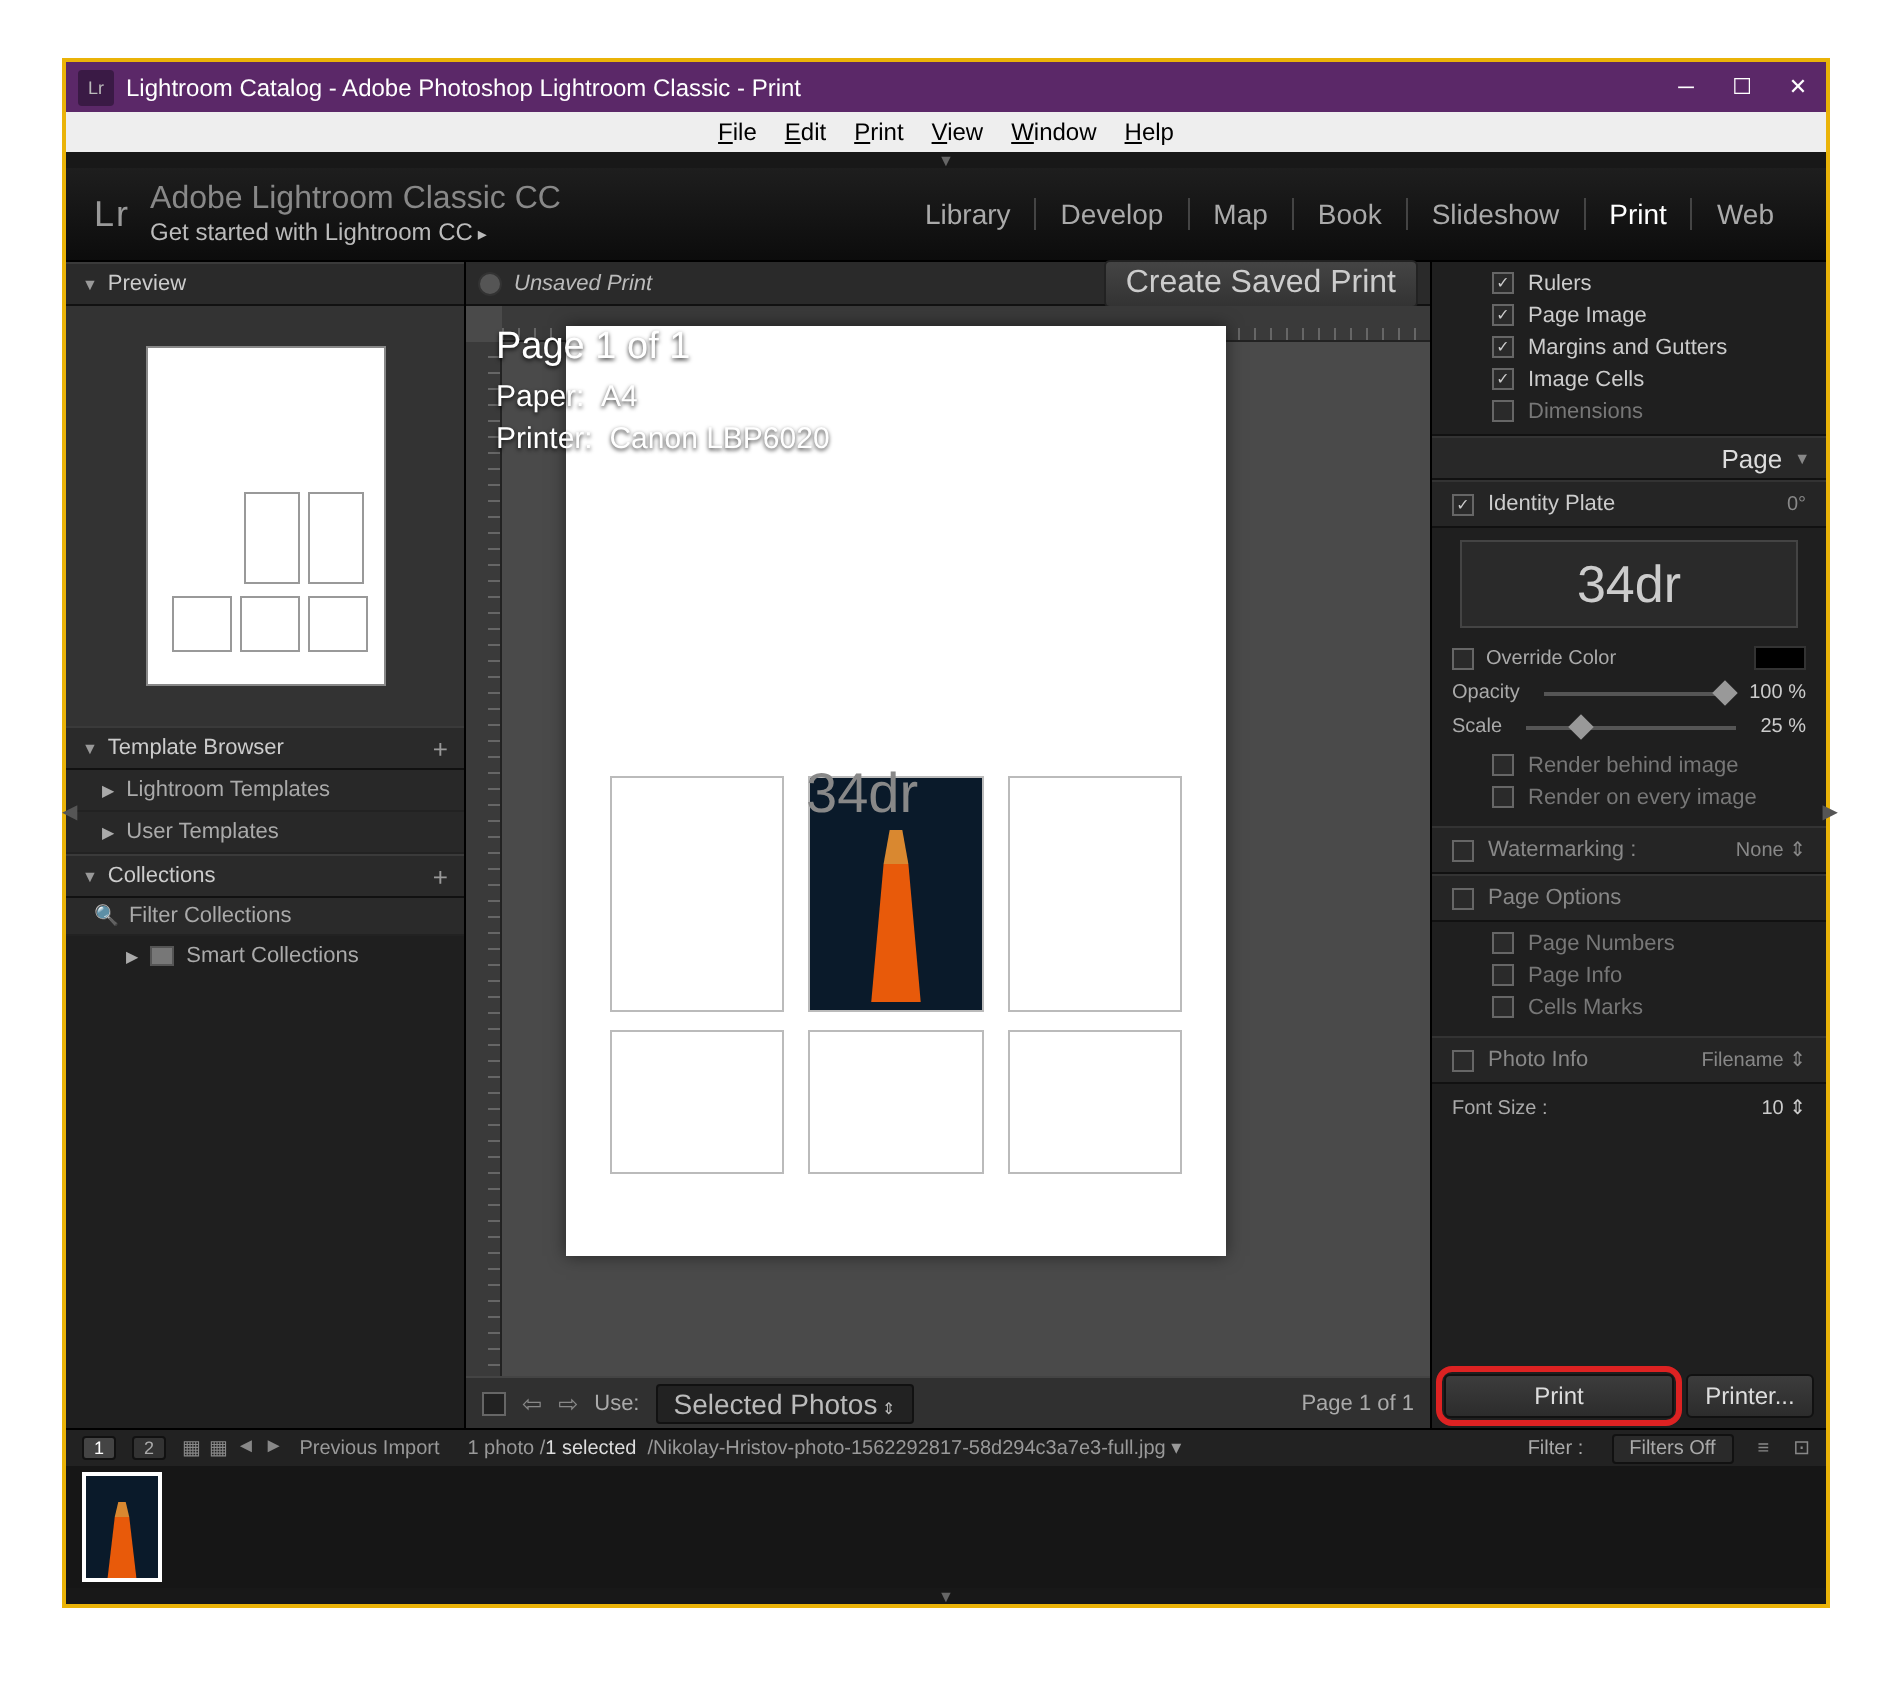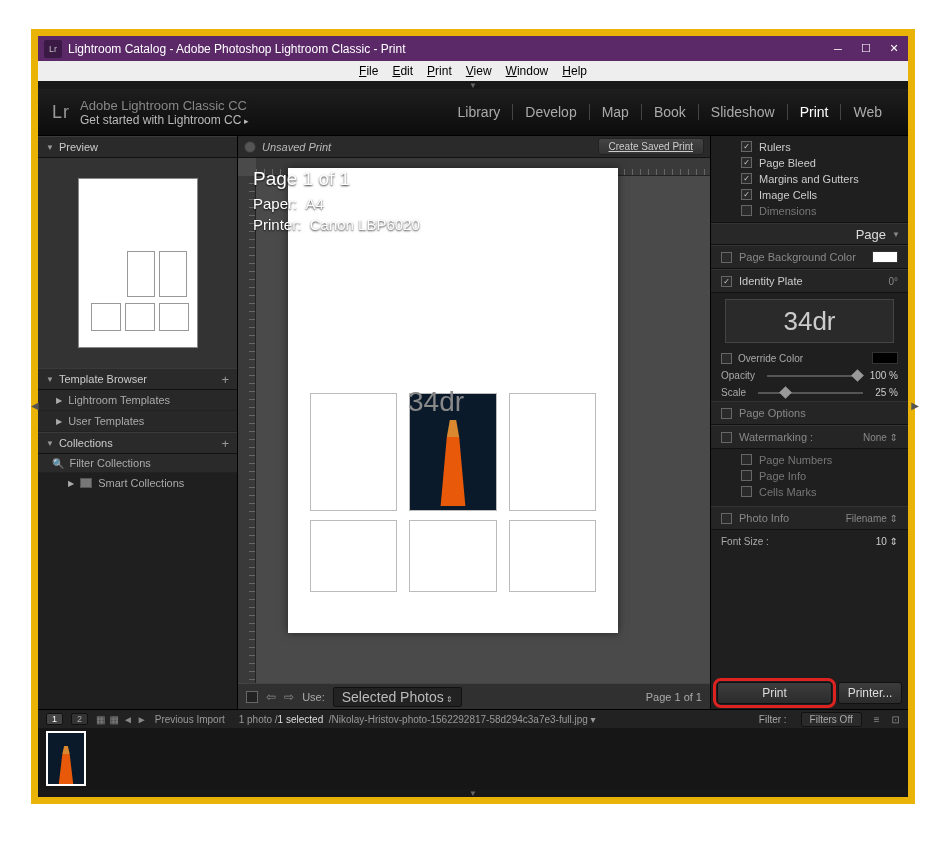--- a/index.html
+++ b/index.html
@@ -1,28 +1,28 @@
 <!DOCTYPE html>
 <html><head>
 <meta charset="utf-8">
 <style>
 * { margin:0; padding:0; box-sizing:border-box; font-family:"Segoe UI",Arial,sans-serif; }
 body { background:#fff; width:950px; height:843px; overflow:hidden; position:relative; }
-.window { position:absolute; left:31px; top:29px; width:884px; height:775px; background:#1a1a1a; border:7px solid #eab308; }
+.window { position:absolute; left:31px; top:29px; width:884px; height:775px; background:#1a1a1a; border:2px solid #eab308; }
 .titlebar { height:25px; background:#5b2868; display:flex; align-items:center; color:#fff; font-size:12px; }
 .titlebar .icon { width:18px; height:18px; margin:0 6px; background:#3a1a45; display:flex; align-items:center; justify-content:center; font-size:9px; color:#bbb; border-radius:2px; }
 .titlebar .ttl { flex:1; }
 .tbtn { width:28px; height:25px; display:flex; align-items:center; justify-content:center; color:#fff; font-size:11px; }
 .menubar { height:20px; background:#eee; display:flex; align-items:center; padding:0 6px; font-size:12px; color:#000; gap:2px;justify-content:center; }
 .menubar span { padding:1px 6px; }
 .menubar span u { text-decoration:underline; }
 .app { height:calc(100% - 45px); display:flex; flex-direction:column; background:#1a1a1a; }
 .header { height:47px; background:linear-gradient(#1e1e1e,#0c0c0c); display:flex; align-items:center; padding:0 14px; border-bottom:1px solid #000; }
 .lrbadge { font-size:18px; color:#999; font-weight:300; letter-spacing:1px; margin-right:10px; }
-.hdrtxt .l1 { font-size:13px; color:#888; }
+.hdrtxt .l1 { font-size:16px; color:#888; }
 .hdrtxt .l2 { font-size:12px; color:#bbb; }
 .hdrtxt .l2::after { content:" ▸"; font-size:9px; }
 .modules { margin-left:auto; display:flex; align-items:center; gap:0; font-size:14px; color:#ccc; }
 .modules .m { padding:0 12px; color:#aaa; }
 .modules .m.act { color:#fff; font-weight:500; }
 .modules .sep { width:1px; height:16px; background:#444; }
 .main { flex:1; display:flex; min-height:0; }
 .left { width:200px; background:#1f1f1f; display:flex; flex-direction:column; border-right:1px solid #000; }
 .panelhdr { height:22px; background:#2a2a2a; border-top:1px solid #3a3a3a; border-bottom:1px solid #111; display:flex; align-items:center; padding:0 8px; font-size:11px; color:#ccc; }
 .panelhdr .tri { font-size:8px; margin-right:5px; color:#999; }
@@ -36,21 +36,21 @@
 .filterbox .mag { font-size:10px; margin-right:5px; }
 .smartcoll { font-size:11px; color:#aaa; padding:4px 8px 4px 30px; display:flex; align-items:center; gap:6px; }
 .smartcoll .t2 { font-size:8px; }
 .smartcoll .gb { width:12px; height:10px; background:#777; border:1px solid #555; }
 .left .spacer { flex:1; }
 .psbtn { margin:4px 6px 6px; height:22px; background:linear-gradient(#3a3a3a,#2a2a2a); border:1px solid #111; border-radius:3px; color:#ccc; font-size:12px; display:flex; align-items:center; justify-content:center; }
 .center { flex:1; display:flex; flex-direction:column; background:#84cc16; min-width:0; }
 .ctop { height:22px; background:#2a2a2a; display:flex; align-items:center; padding:0 6px; border-bottom:1px solid #111; }
 .ctop .disc { width:12px; height:12px; border-radius:50%; background:#555; border:1px solid #333; margin-right:6px; }
 .ctop .uns { font-size:11px; color:#bbb; font-style:italic; }
-.ctop .csb { margin-left:auto; background:linear-gradient(#444,#333); border:1px solid #222; border-radius:3px; padding:2px 10px; font-size:10px; color:#ccc;text-decoration:underline; }
+.ctop .csb { margin-left:auto; background:linear-gradient(#444,#333); border:1px solid #222; border-radius:3px; padding:2px 10px; font-size:16px; color:#ccc; }
 .canvas { flex:1; background:#4a4a4a; position:relative; overflow:hidden; }
 .ruler-h { position:absolute; top:0; left:18px; right:0; height:18px; background:#3a3a3a; border-bottom:1px solid #222; background-image:repeating-linear-gradient(90deg,#666 0,#666 1px,transparent 1px,transparent 8px); background-position:0 11px; background-size:8px 7px; background-repeat:repeat-x; }
 .ruler-v { position:absolute; top:18px; left:0; bottom:0; width:18px; background:#3a3a3a; border-right:1px solid #222; background-image:repeating-linear-gradient(0deg,#666 0,#666 1px,transparent 1px,transparent 8px); background-position:11px 0; background-size:7px 8px; background-repeat:repeat-y; }
 .page { position:absolute; left:50px; top:10px; width:330px; height:465px; background:#fff; box-shadow:0 0 8px rgba(0,0,0,.5); }
 .pgrid { position:absolute; inset:30px 22px 40px 22px; }
 .prow { position:absolute; left:0; right:0; display:flex; gap:12px; }
 .pcell { flex:1; border:1px solid #bbb; }
 .prow.r1 { top:0; height:140px; } .prow.r1 .pcell { border:none; }
 .prow.r2 { top:195px; height:118px; }
 .prow.r3 { top:322px; height:72px; }
@@ -243,43 +243,38 @@
       </div>
 
       <div class="right">
         <div class="rsection" style="padding:3px 0">
           <div class="chkrow">
               <div class="chk on"></div>
               <span>Rulers</span>
             </div>
           <div class="chkrow">
               <div class="chk on"></div>
-              <span>Page Bleed</span>
+              <span>Page Image</span>
             </div>
           <div class="chkrow">
               <div class="chk on"></div>
               <span>Margins and Gutters</span>
             </div>
           <div class="chkrow">
               <div class="chk on"></div>
               <span>Image Cells</span>
             </div>
           <div class="chkrow dim">
               <div class="chk"></div>
               <span>Dimensions</span>
             </div>
         </div>
         <div class="rpanelttl">
             <span>Page</span>
             <span class="tri2">▼</span>
-          </div>
-        <div class="rsubhdr dim">
-            <div class="chk"></div>
-            <span>Page Background Color</span>
-            <div class="swatch"></div>
           </div>
         <div class="rsubhdr">
             <div class="chk on"></div>
             <span>Identity Plate</span>
             <span class="rv">0°</span>
           </div>
         <div class="idbox">34dr</div>
         <div class="rrow">
             <div class="chk"></div>
             <span class="lab">Override Color</span>
@@ -292,28 +287,38 @@
             </div>
             <span class="val"><span>100</span> <span>%</span></span>
           </div>
         <div class="rrow">
             <span class="lab">Scale</span>
             <div class="slider">
               <div class="kn" style="left:22%"></div>
             </div>
             <span class="val"><span>25</span> <span>%</span></span>
           </div>
-        <div class="rsubhdr dim">
-            <div class="chk"></div>
-            <span>Page Options</span>
-          </div>
+        <div style="padding:3px 0 6px">
+          <div class="chkrow dim">
+              <div class="chk"></div>
+              <span>Render behind image</span>
+            </div>
+          <div class="chkrow dim">
+              <div class="chk"></div>
+              <span>Render on every image</span>
+            </div>
+        </div>
         <div class="rsubhdr dim">
             <div class="chk"></div>
             <span>Watermarking :</span>
             <span class="rv"><span>None</span> ⇕</span>
+          </div>
+        <div class="rsubhdr dim">
+            <div class="chk"></div>
+            <span>Page Options</span>
           </div>
         <div style="padding:3px 0 6px">
           <div class="chkrow dim">
               <div class="chk"></div>
               <span>Page Numbers</span>
             </div>
           <div class="chkrow dim">
               <div class="chk"></div>
               <span>Page Info</span>
             </div>

